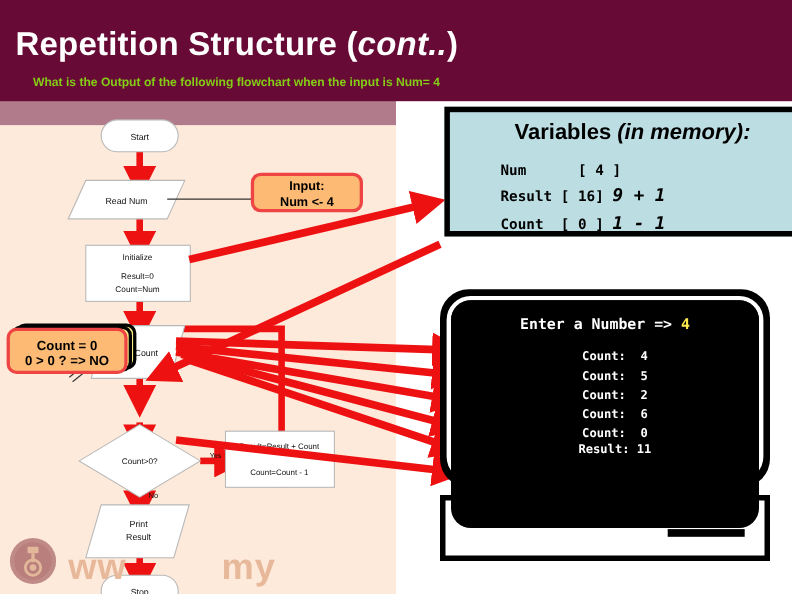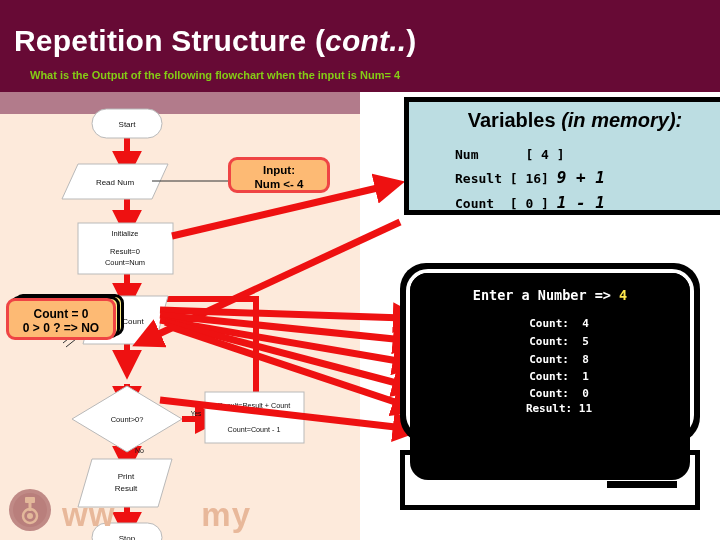--- a/index.html
+++ b/index.html
@@ -211,22 +211,22 @@
     </div>
   </div>
 
   <div class="console-outer"></div>
   <div class="console-inner"></div>
   <div class="console-screen">
     <div class="c-prompt"><span>Enter a Number =&gt; </span><span class="val">4</span></div>
     <div class="c-lines">
       <div class="c-line">Count:  4</div>
       <div class="c-line">Count:  5</div>
-      <div class="c-line">Count:  8</div>
-      <div class="c-line">Count:  1</div>
+      <div class="c-line">Count:  2</div>
+      <div class="c-line">Count:  6</div>
       <div class="c-line tight">Count:  0</div>
       <div class="c-line tight">Result: 11</div>
     </div>
   </div>
 
   <div class="basebox">
     <div class="bars">
       <div class="bar"></div>
       <div class="bar"></div>
     </div>

